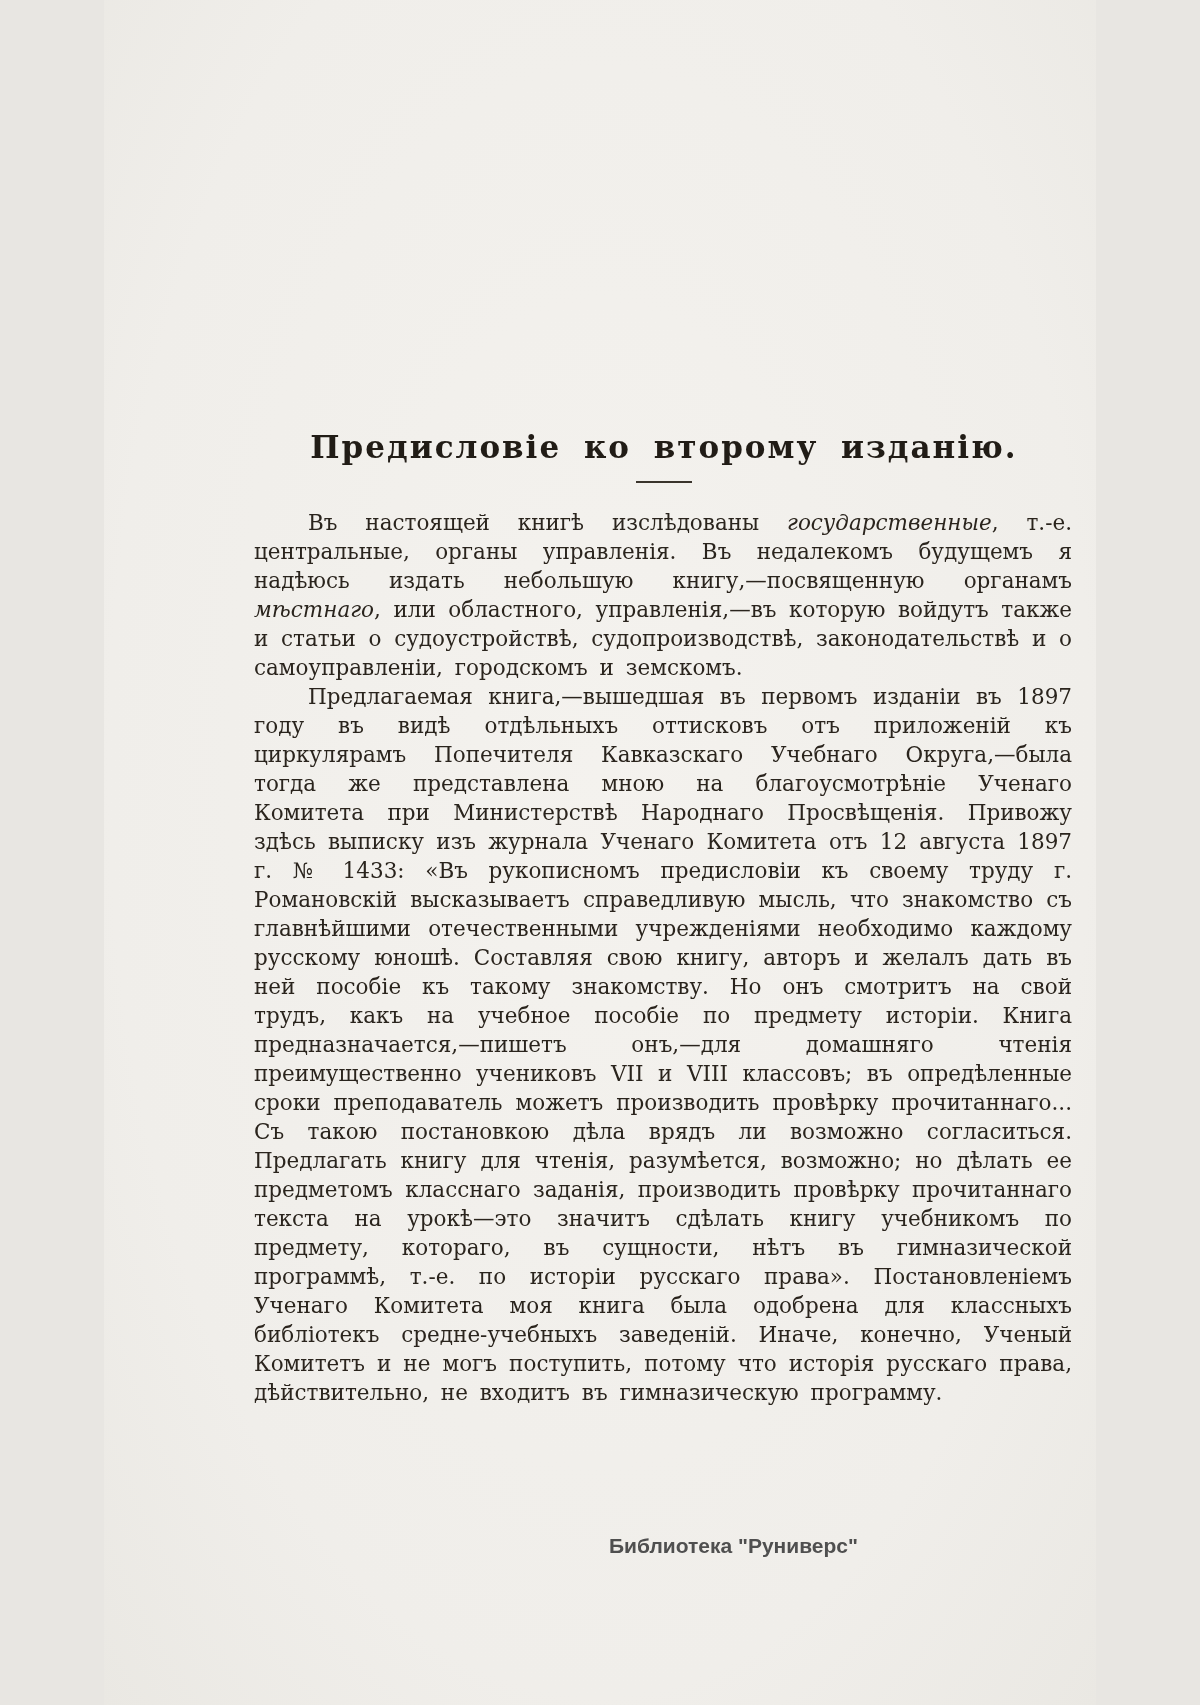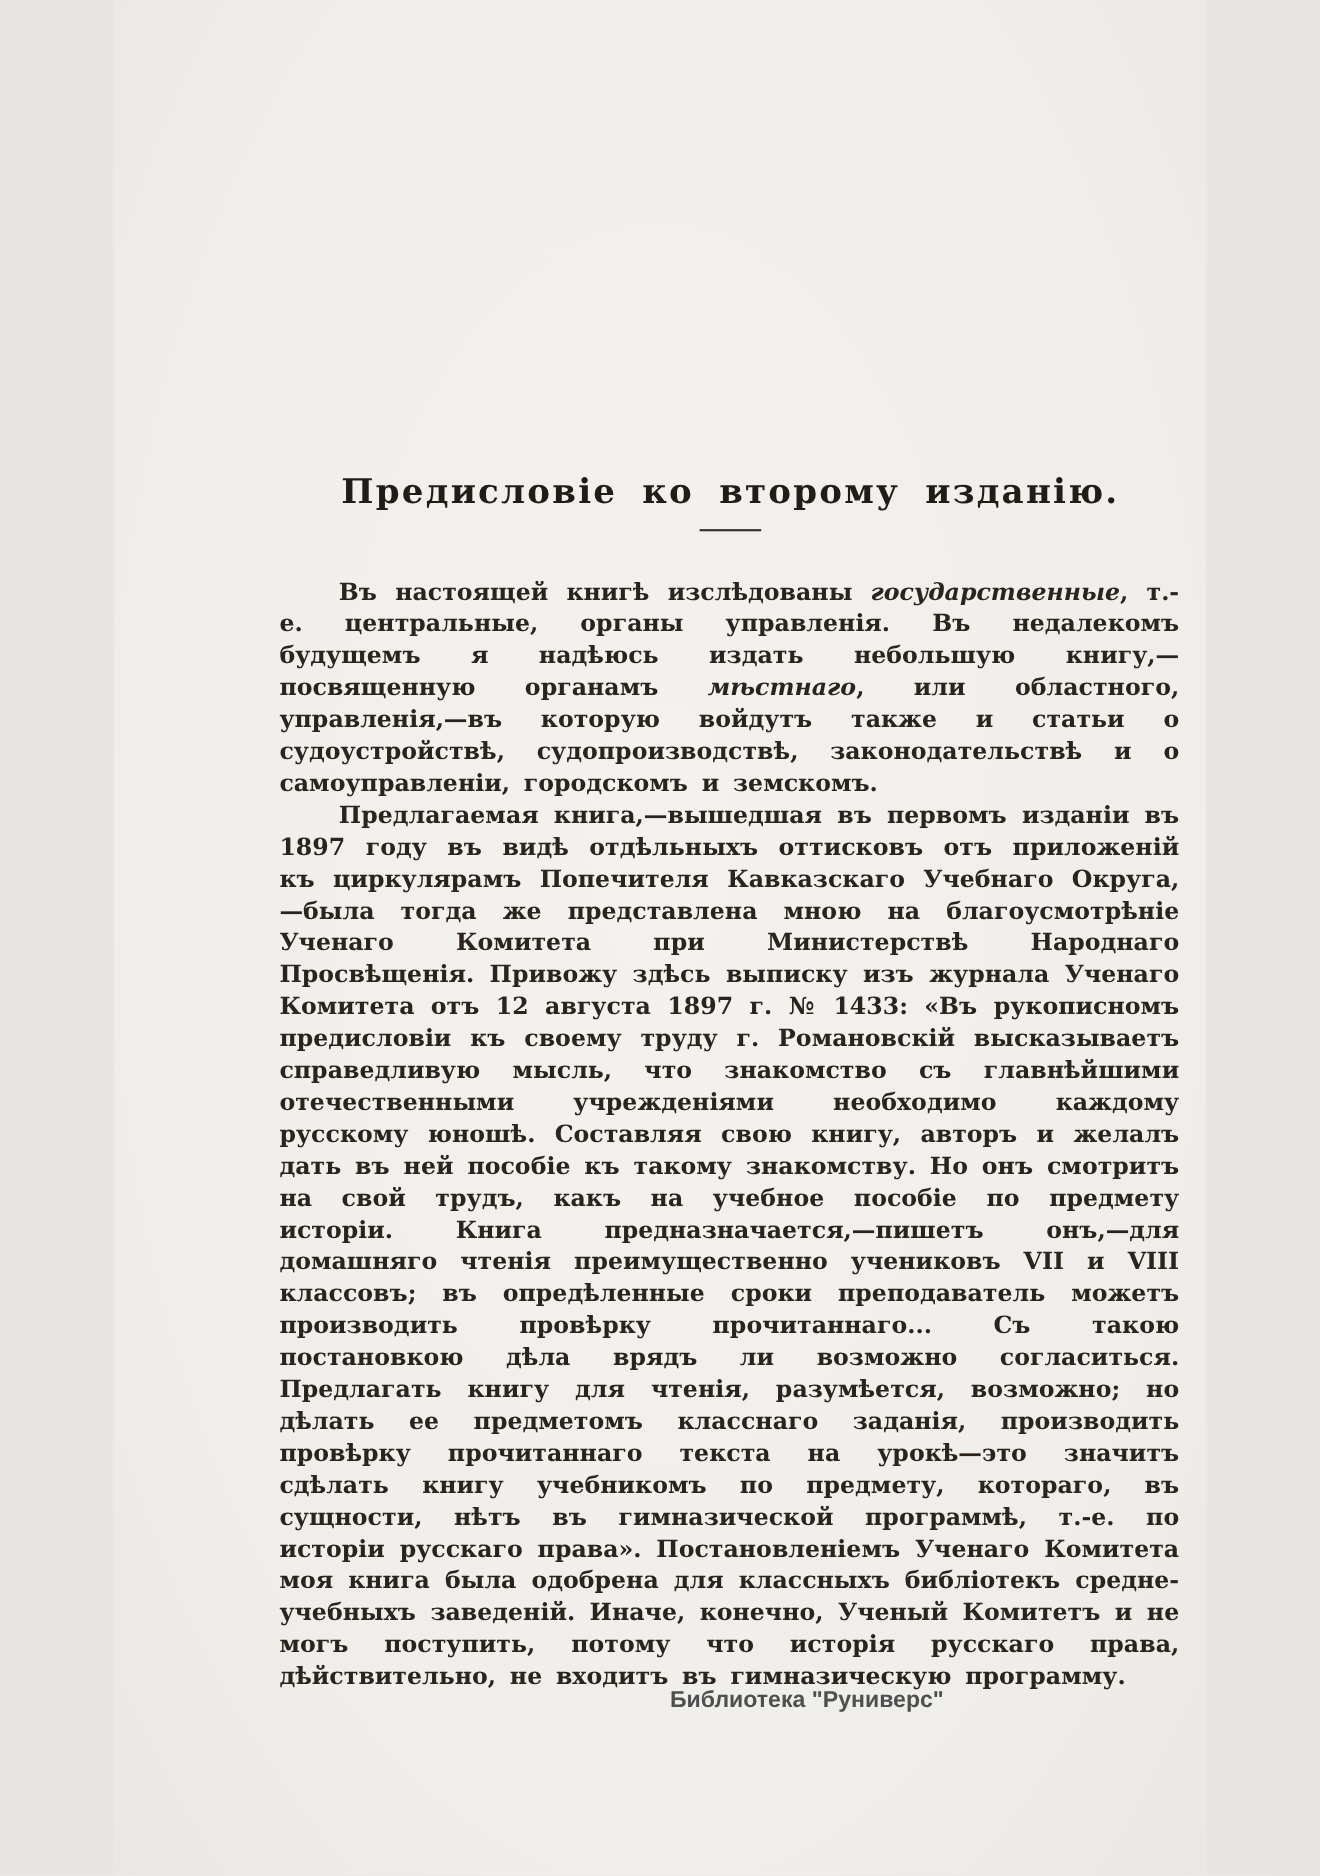--- a/index.html
+++ b/index.html
@@ -33,24 +33,23 @@
   .divider {
     position: absolute;
     top: 481px;
     left: 532px;
     width: 56px;
     height: 0;
     border-top: 2.5px solid #3a342c;
   }
   .text-block {
     position: absolute;
-    top: 524px;
+    top: 508px;
     left: 150px;
     width: 818px;
-    font-weight: bold;
   }
   .para {
     margin: 0;
     font-size: 21.5px;
     line-height: 29px;
     text-align: justify;
     text-indent: 54px;
     word-spacing: 5px;
     color: #2a241d;
   }

